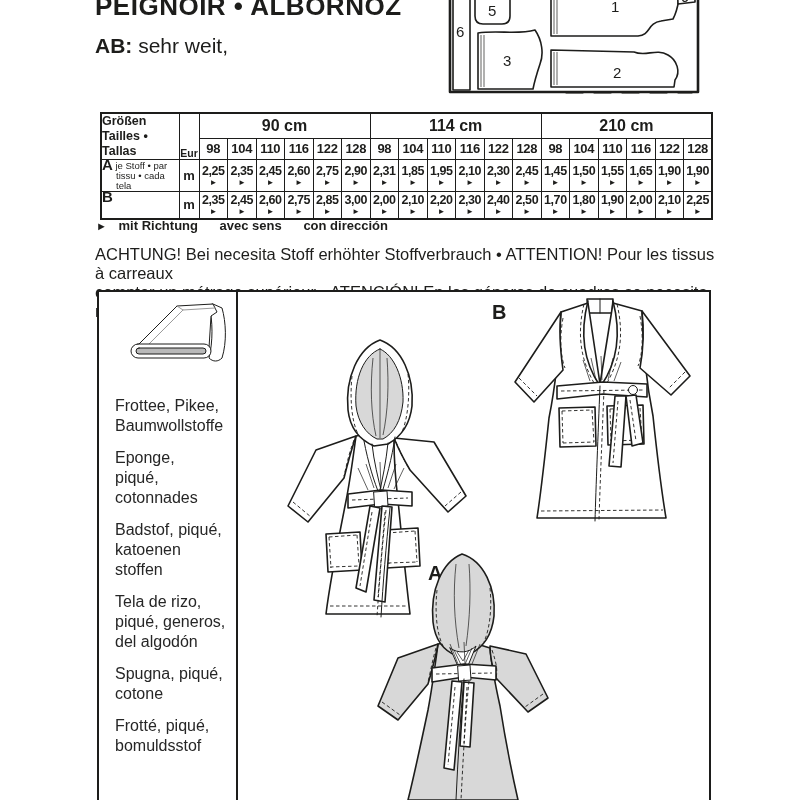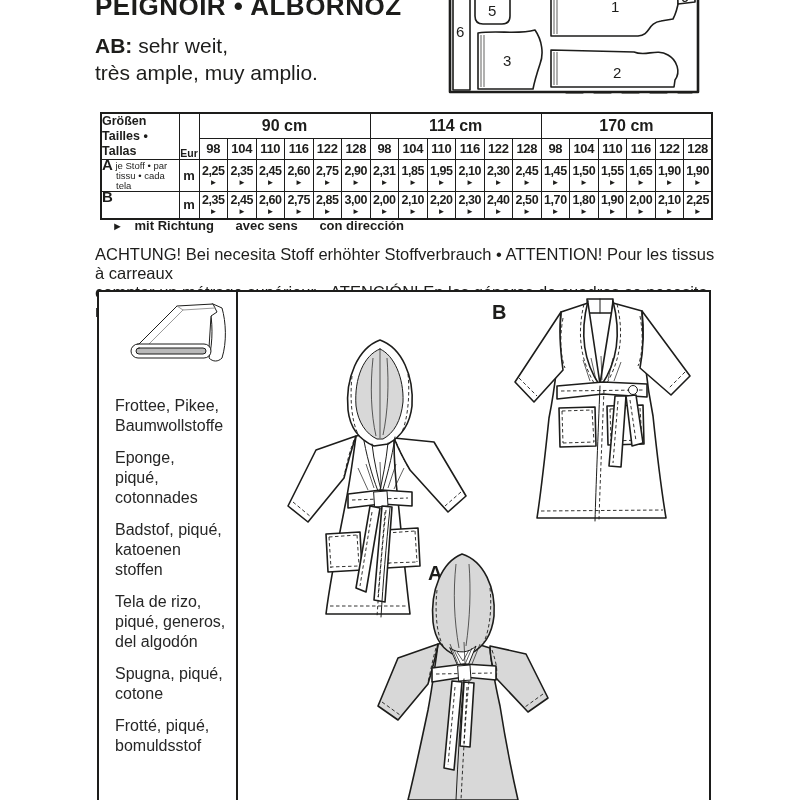--- a/index.html
+++ b/index.html
@@ -26,21 +26,21 @@
   td.grp{border-left:2px solid #1d1d1b;}
   tr.hr1{height:24px;} tr.hr2{height:20px;} tr.ra{height:31px;} tr.rb{height:27px;}
   td.rowlab{padding:1px 0 0 4px;vertical-align:top;font-size:9.5px;line-height:10px;}
   td.rowlab .big{font-size:15px;font-weight:bold;vertical-align:-1px;}
   td.rowlab .ind{display:block;margin-left:14px;}
   td.unit{font-size:13px;font-weight:bold;text-align:center;border-right:2px solid #1d1d1b;}
   td.val{text-align:center;font-size:12.5px;font-weight:bold;letter-spacing:-.4px;}
   td.val .num{display:block;line-height:13px;margin-top:1px;}
   td.val .arr{display:block;font-size:8px;line-height:9px;}
 
-  .footnote{position:absolute;left:112px;top:218px;font-size:13px;font-weight:bold;text-align:right;}
+  .footnote{position:absolute;left:96px;top:218px;font-size:13px;font-weight:bold;text-align:right;}
   .footnote .mk{margin-right:8px;font-size:11px;}
   .footnote .fn-part{margin-right:18px;}
 
   .notice{position:absolute;left:95px;top:245px;width:620px;font-size:16.5px;line-height:19px;}
 
   
   .panel{position:absolute;left:97px;top:290px;width:610px;height:520px;border:2px solid #1d1d1b;background:#fff;}
   .leftcol{position:absolute;left:0;top:0;width:137px;height:100%;border-right:2px solid #1d1d1b;}
   .bolt-icon{position:absolute;left:26px;top:8px;}
   .fablist{position:absolute;left:16px;top:104px;width:118px;font-size:16px;line-height:20px;color:#262626;}
@@ -60,21 +60,20 @@
   .plab{font-family:"Liberation Sans",sans-serif;font-size:15px;fill:#1d1d1b;}
 </style>
 </head>
 <body>
 
 <div id="page">
 
   <div class="title">PEIGNOIR • ALBORNOZ</div>
   <div class="subtitle">
     <span style="font-weight:bold">AB:</span><span> sehr weit,</span><br>
-    <span>très ample, muy amplio.</span>
   </div>
 
   <div class="cutlayout">
     <svg width="253" height="96" viewBox="0 40 253 96">
       <rect x="2" y="-12" width="248" height="144" class="ln wf" style="stroke-width:2.6"></rect>
 
       <rect x="5" y="-8" width="17" height="138" class="ln wf"></rect>
       <text class="plab" x="8" y="77">6</text>
 
       <path class="ln wf" d="M27,-6 L62,-6 L62,56 Q62,64 54,64 L35,64 Q27,64 27,56 Z"></path>
@@ -106,21 +105,21 @@
     </colgroup>
     <tbody>
         <tr class="hr1">
       <td class="hlabel" rowspan="2">
         <span>Größen</span><br>
         <span>Tailles • Tallas</span>
       </td>
       <td class="eur" rowspan="2">Eur</td>
       <td class="cmhead" colspan="6">90 cm</td>
       <td class="cmhead" colspan="6">114 cm</td>
-      <td class="cmhead" colspan="6">170 cm</td>
+      <td class="cmhead" colspan="6">210 cm</td>
     </tr>
     <tr class="hr2">
       <td class="sz grp">98</td>
       <td class="sz">104</td>
       <td class="sz">110</td>
       <td class="sz">116</td>
       <td class="sz">122</td>
       <td class="sz">128</td>
       <td class="sz grp">98</td>
       <td class="sz">104</td>

